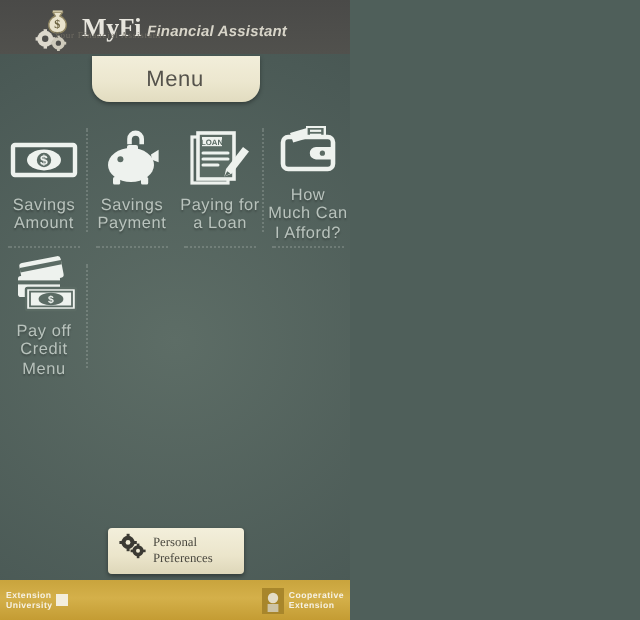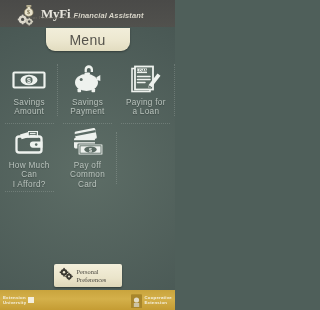--- a/index.html
+++ b/index.html
@@ -44,27 +44,27 @@
   .menu-tab {
     position:absolute; top:28px; left:50%; transform:translateX(-50%);
     width:84px; height:23px;
     background:linear-gradient(to bottom,#f2eeda 0%,#ece7cf 55%,#e2dcc0 100%);
     border-radius:0 0 9px 9px;
     display:flex; align-items:center; justify-content:center;
     box-shadow:0 1px 2px rgba(0,0,0,0.35);
     z-index:4;
   }
   .menu-tab span {
-    color:#55534c; font-size:14px; letter-spacing:0.3px;
+    color:#55534c; font-size:11px; letter-spacing:0.3px;
   }
 
   
   .grid {
     position:absolute; top:56px; left:0; right:0; height:204px;
-    display:grid; grid-template-columns:1fr 1fr 1fr; grid-template-rows:1fr 1fr 1fr;
+    display:grid; grid-template-columns:1fr 1fr 1fr 1fr; grid-template-rows:1fr 1fr 1fr;
   }
   .cell {
     position:relative;
     display:flex; flex-direction:column; align-items:center; justify-content:center;
     gap:2px; padding:2px;
   }
   .cell::after {
     content:""; position:absolute; right:0; top:12%; bottom:12%;
     border-right:1px dotted rgba(225,230,225,0.20);
   }
@@ -245,21 +245,21 @@
           </g>
           <rect x="7" y="11" width="21" height="10.5" rx="1.4" fill="#eef2ee"></rect>
           <rect x="7" y="13.2" width="21" height="2.0" fill="#5b6b64"></rect>
           <rect x="11" y="17" width="25" height="11" rx="0.8" fill="#eef2ee" stroke="#5b6b64" stroke-width="1.2"></rect>
           <rect x="13" y="18.8" width="21" height="7.4" fill="none" stroke="#5b6b64" stroke-width="0.9"></rect>
           <ellipse cx="23.5" cy="22.5" rx="6.2" ry="3.1" fill="#5b6b64"></ellipse>
           <text x="23.5" y="24.6" font-size="5.2" font-family="Liberation Sans, sans-serif" font-weight="bold" fill="#eef2ee" text-anchor="middle">$</text>
         </svg>
       </span>
       <span class="cell-label">Pay off
-Common Card</span>
+Credit Menu</span>
     </div>
 
   </div>
 
   <div class="prefs">
     <span style="flex:0 0 16px;">
       <svg viewBox="0 0 16 16" width="16" height="16">
         <g fill="#3c3a33">
           <circle cx="6" cy="6.2" r="3.3"></circle>
           <circle cx="6" cy="6.2" r="1.2" fill="#f0ebd5"></circle>

